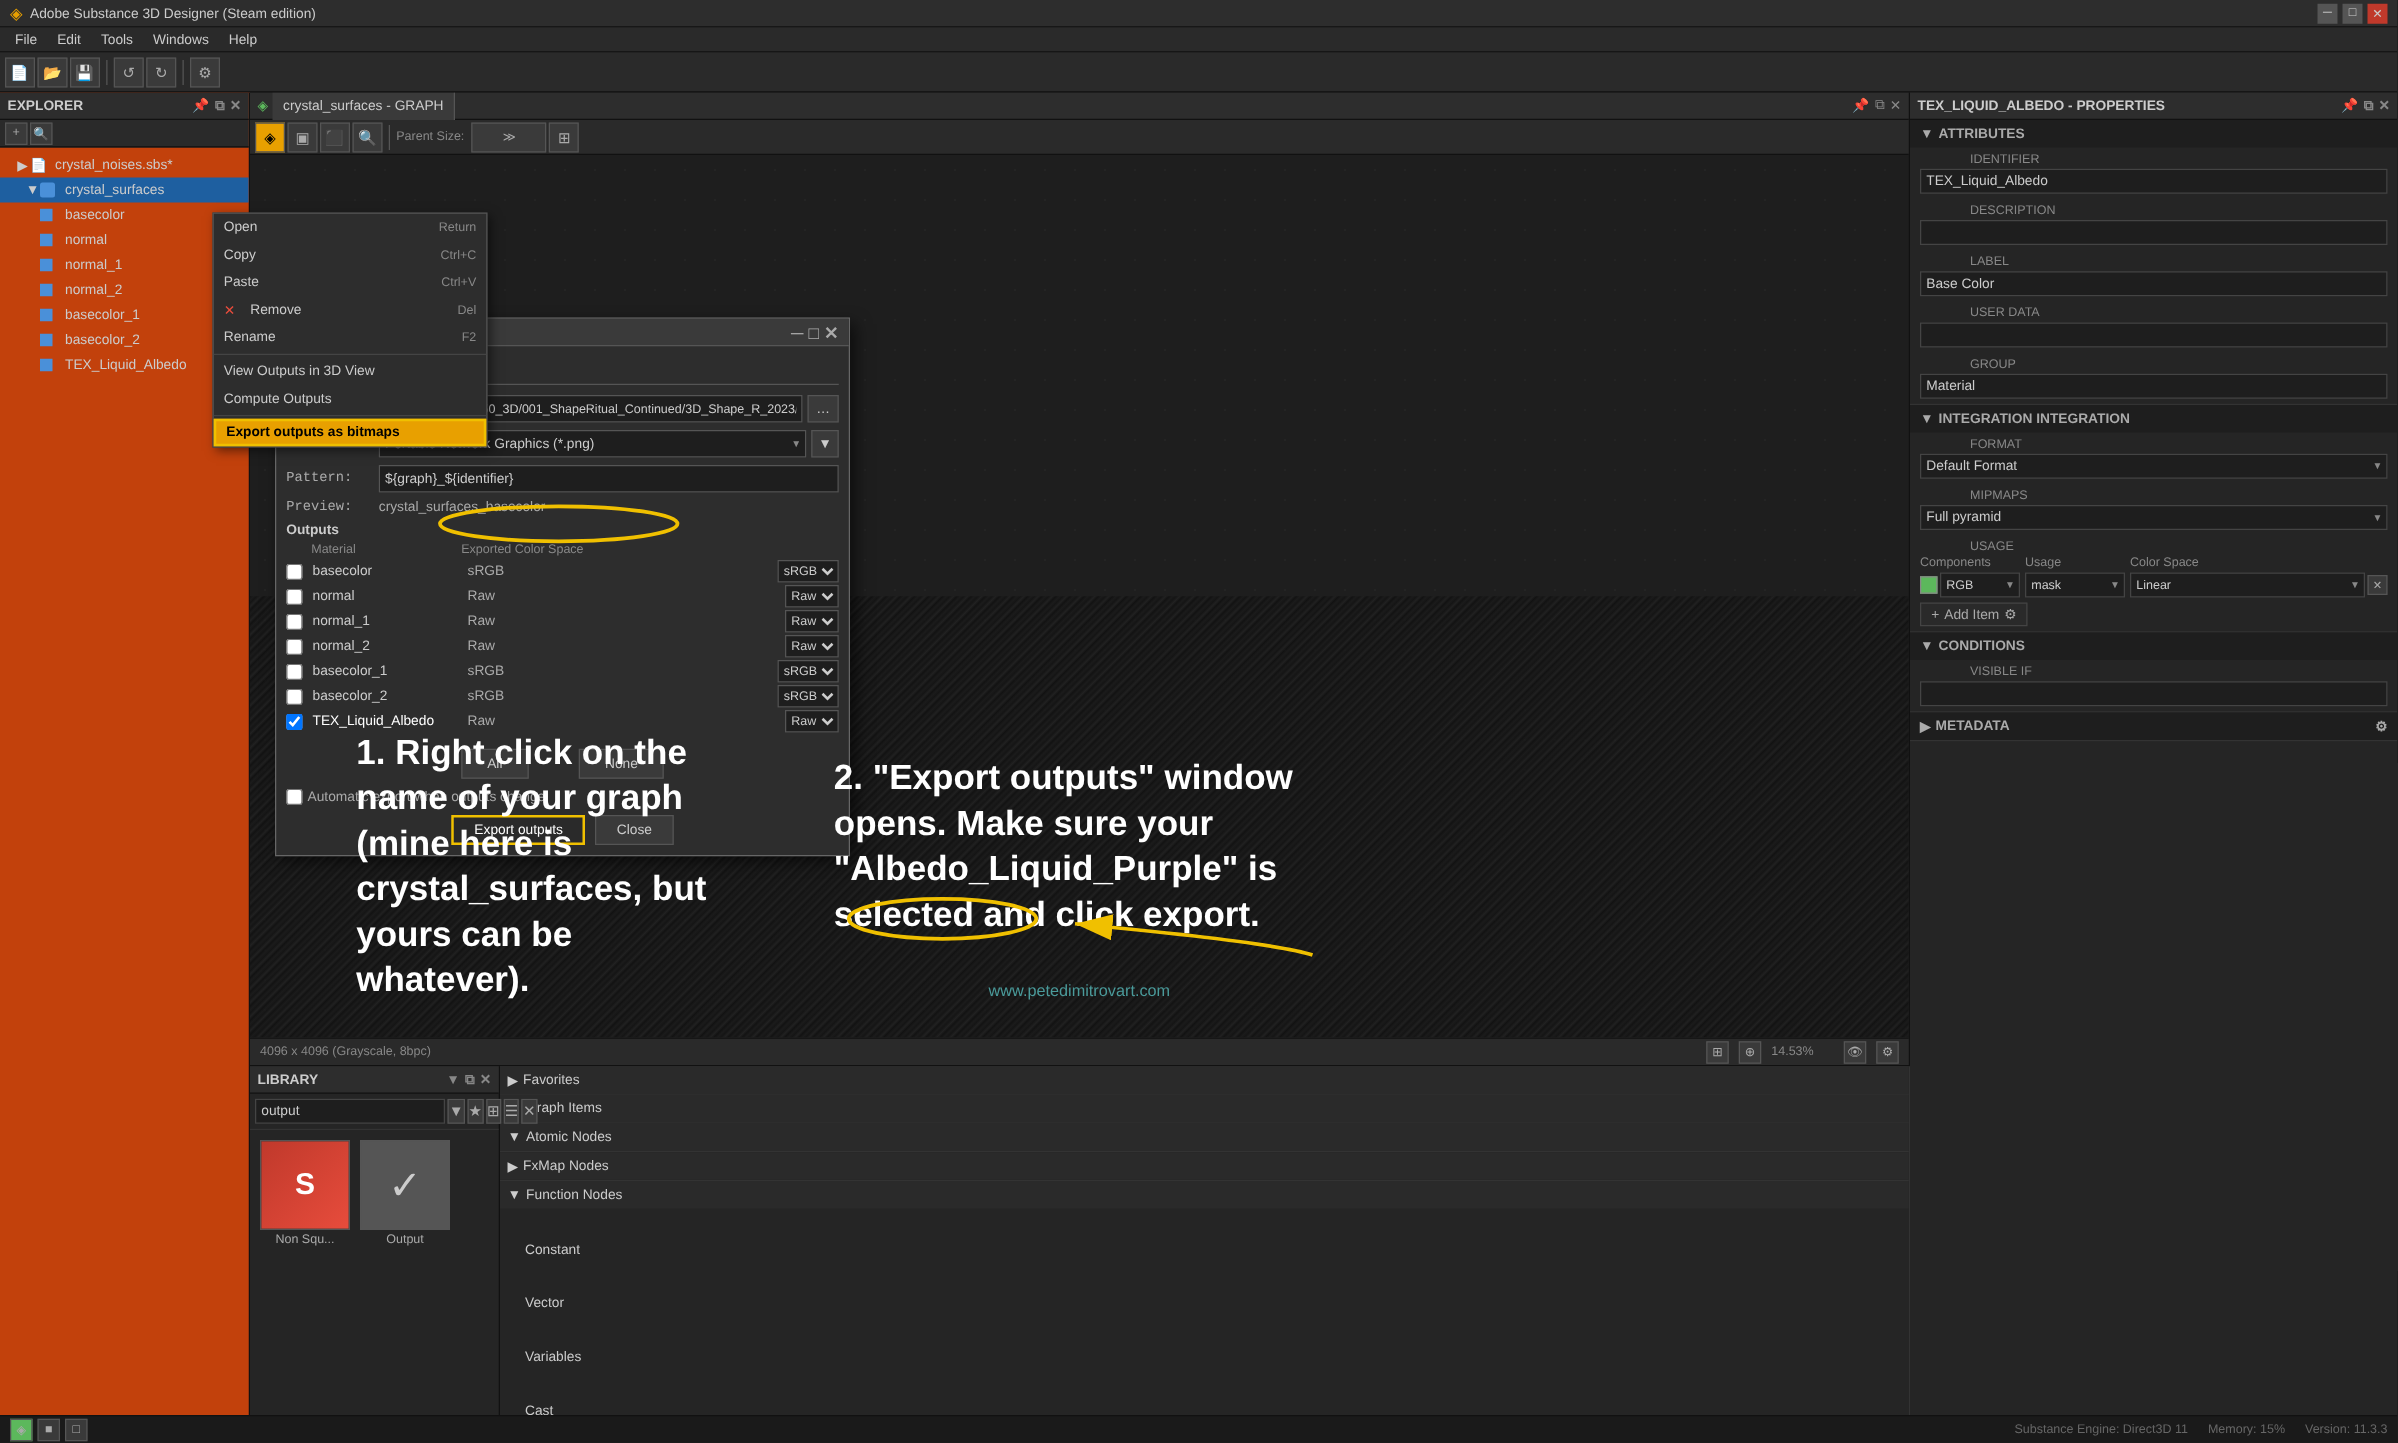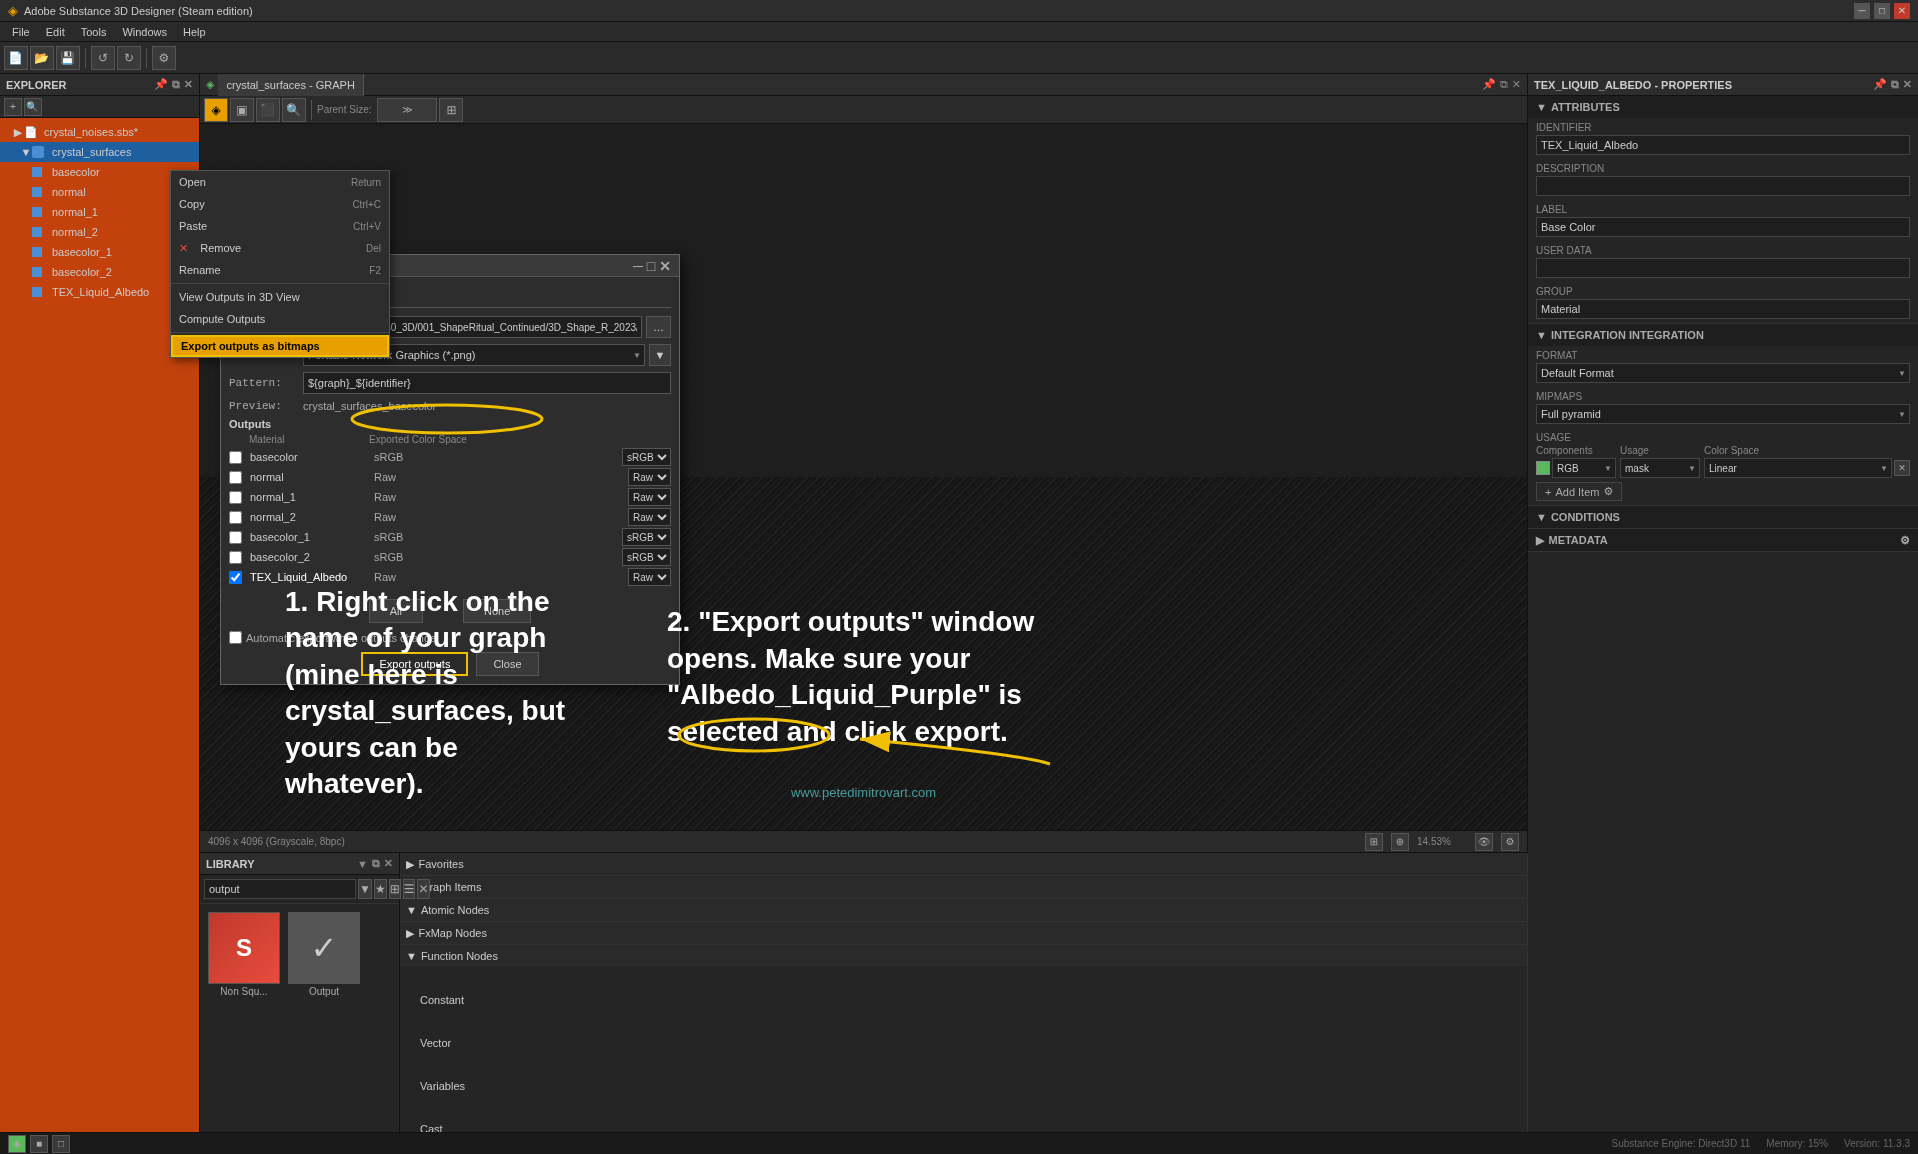--- a/index.html
+++ b/index.html
@@ -416,20 +416,21 @@
     .prop-row {
       padding: 4px 8px;
       display: flex;
       flex-direction: column;
       gap: 2px;
     }
     .prop-label {
       font-size: 10px;
       color: #888;
       text-transform: uppercase;
+      margin-left: 40px;
     }
     .prop-input {
       background: #1e1e1e;
       border: 1px solid #444;
       color: #ccc;
       font-size: 11px;
       padding: 2px 4px;
       width: 100%;
       height: 20px;
     }
@@ -1146,20 +1147,24 @@
           </div>
         </div>
       </div>
     </div>
 
     <div class="prop-section">
       <div class="prop-section-header">
         <span>▼</span>
         <span>CONDITIONS</span>
       </div>
+      <div class="prop-row">
+        <span class="prop-label">Visible If</span>
+        <input class="prop-input" style="">
+      </div>
     </div>
 
     <div class="prop-section">
       <div class="prop-section-header">
         <span>▶</span>
         <span>METADATA</span>
         <span style="margin-left:auto;">⚙</span>
       </div>
     </div>
   </div>

